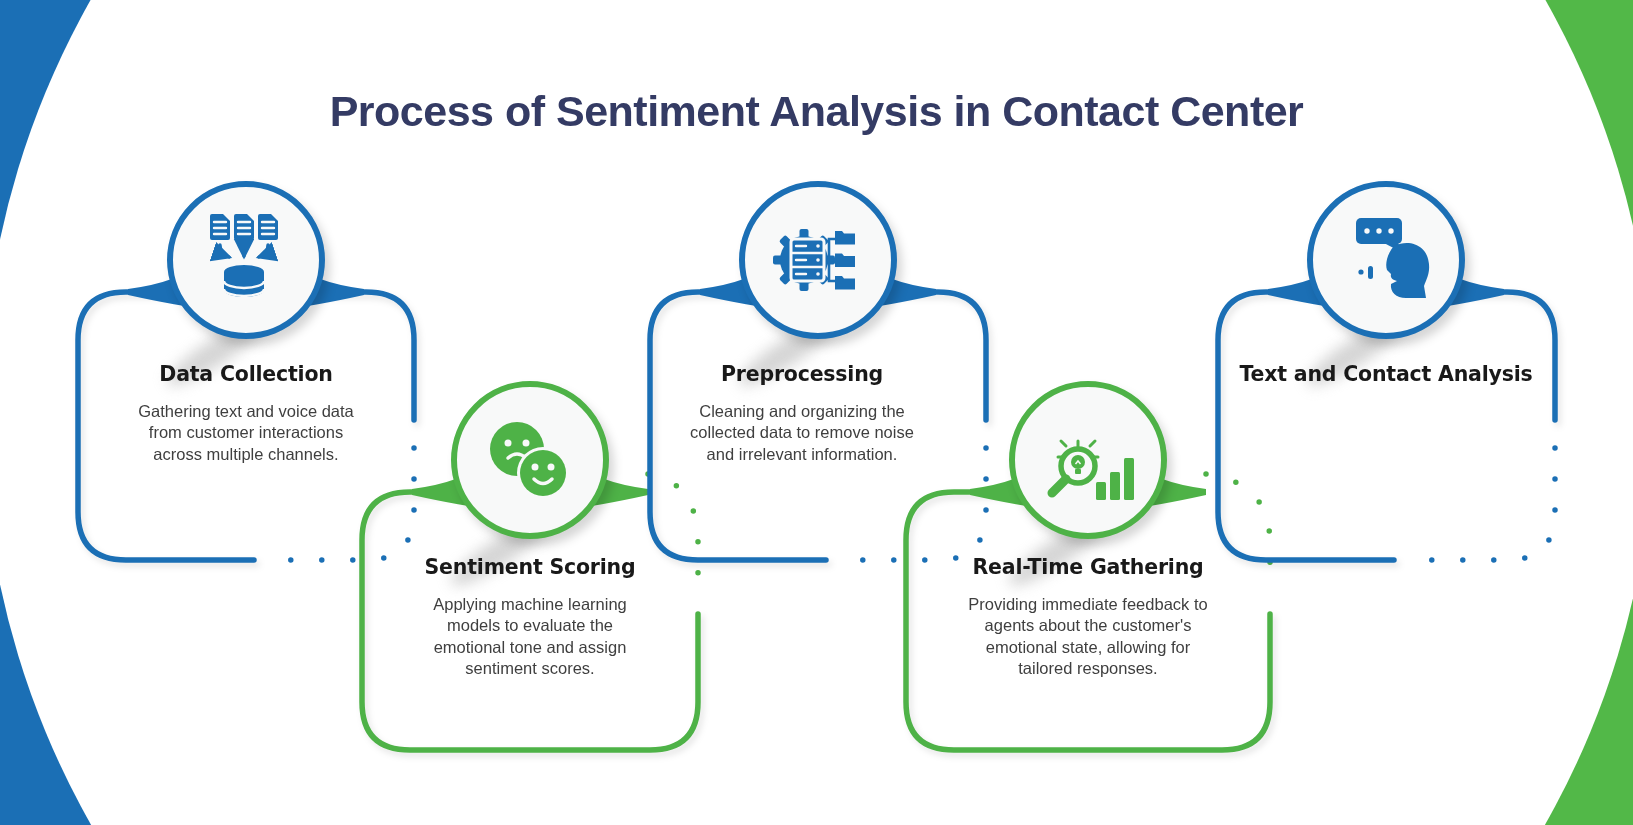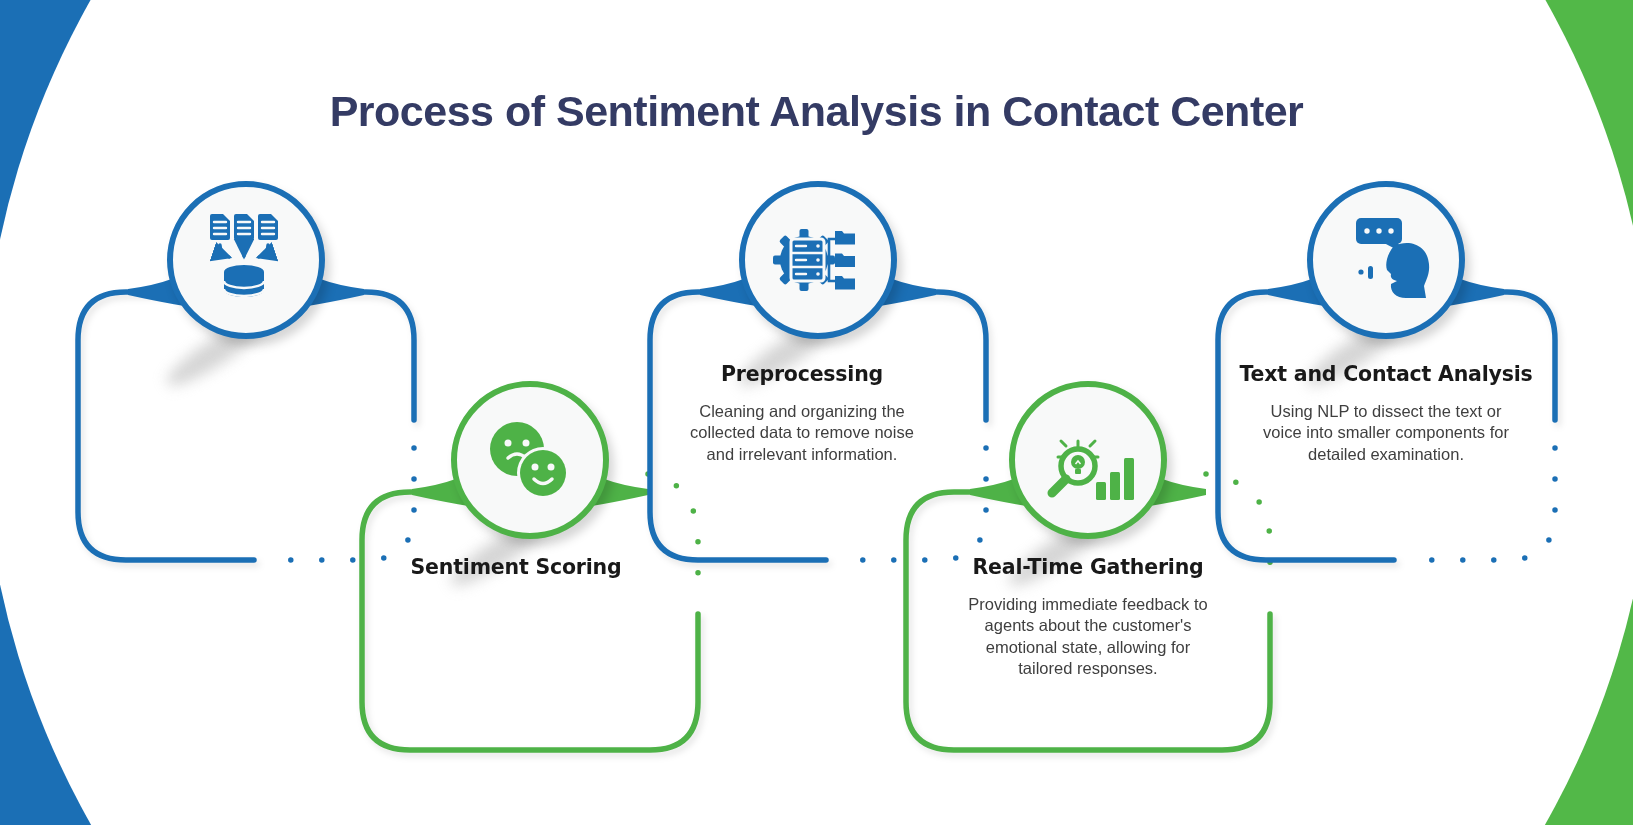--- a/index.html
+++ b/index.html
@@ -190,33 +190,37 @@
       <circle cx="-7" cy="-29" r="2.7" fill="#f8f9f9"></circle>
       <circle cx="5" cy="-29" r="2.7" fill="#f8f9f9"></circle>
       <path d="M 8 -14 C 24 -22 42 -14 43 4 C 44 14 40 20 38 26 L 40 38 L 20 38 C 10 38 4 32 5 24 L 11 21 C 7 20 4 18 5 14 L 1 10 C -1 4 1 -6 8 -14 Z" fill="#1b6fb5"></path>
       <rect x="-18" y="6" width="5" height="13" rx="2.5" fill="#1b6fb5"></rect>
       <circle cx="-25" cy="12" r="2.6" fill="#1b6fb5"></circle>
     </g>
   </svg>
 
   <h1 class="main-title">Process of Sentiment Analysis in Contact Center</h1>
 
-
-  <div class="step-text" style="left:356px;top:555px;">
+  <div class="step-text" style="left:86px;top:362px;">
+    <div class="step-title">Data Collection</div>
+    <div class="step-desc" style="max-width:232px;">Gathering text and voice data from customer interactions across multiple channels.</div>
+  </div>
+
+  <div class="step-text" style="left:370px;top:555px;">
     <div class="step-title">Sentiment Scoring</div>
+    <div class="step-desc" style="max-width:240px;">Applying machine learning models to evaluate the emotional tone and assign sentiment scores.</div>
   </div>
 
   <div class="step-text" style="left:642px;top:362px;">
     <div class="step-title">Preprocessing</div>
     <div class="step-desc" style="max-width:230px;">Cleaning and organizing the collected data to remove noise and irrelevant information.</div>
   </div>
 
   <div class="step-text" style="left:928px;top:555px;">
     <div class="step-title">Real-Time Gathering</div>
     <div class="step-desc" style="max-width:258px;">Providing immediate feedback to agents about the customer's emotional state, allowing for tailored responses.</div>
   </div>
 
   <div class="step-text" style="left:1226px;top:362px;">
     <div class="step-title">Text and Contact Analysis</div>
-    <div class="step-desc" style="max-width:252px;">Using NLP to dissect the text or voice into smaller components for detailed examination.</div>
   </div>
 
 </div>
 
 </body></html>

